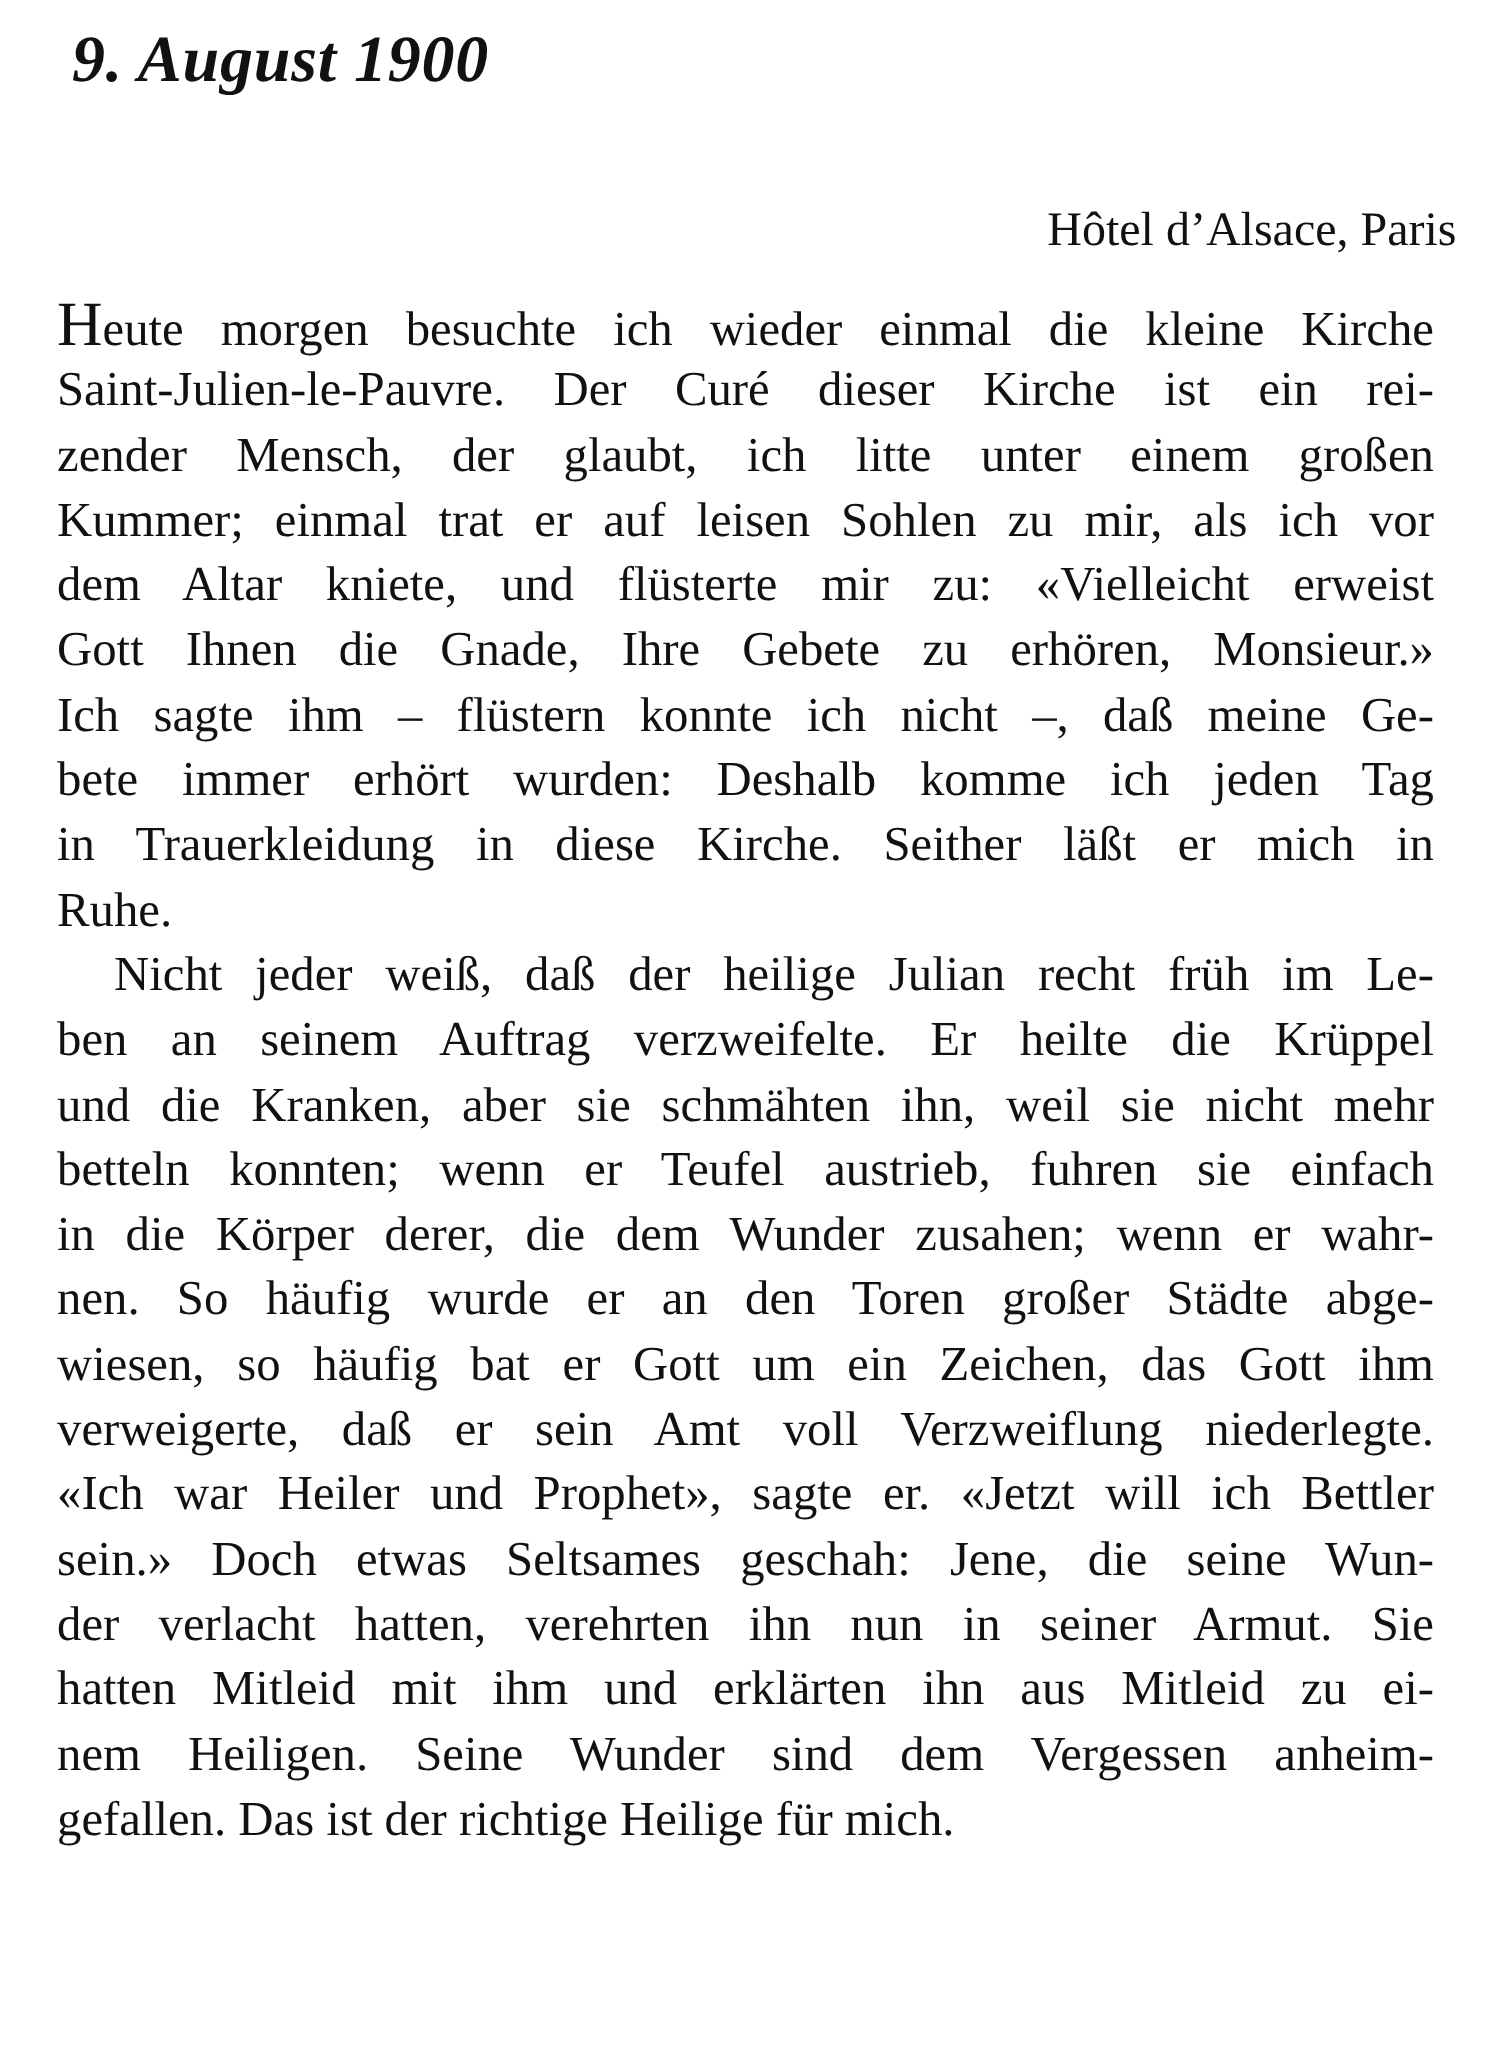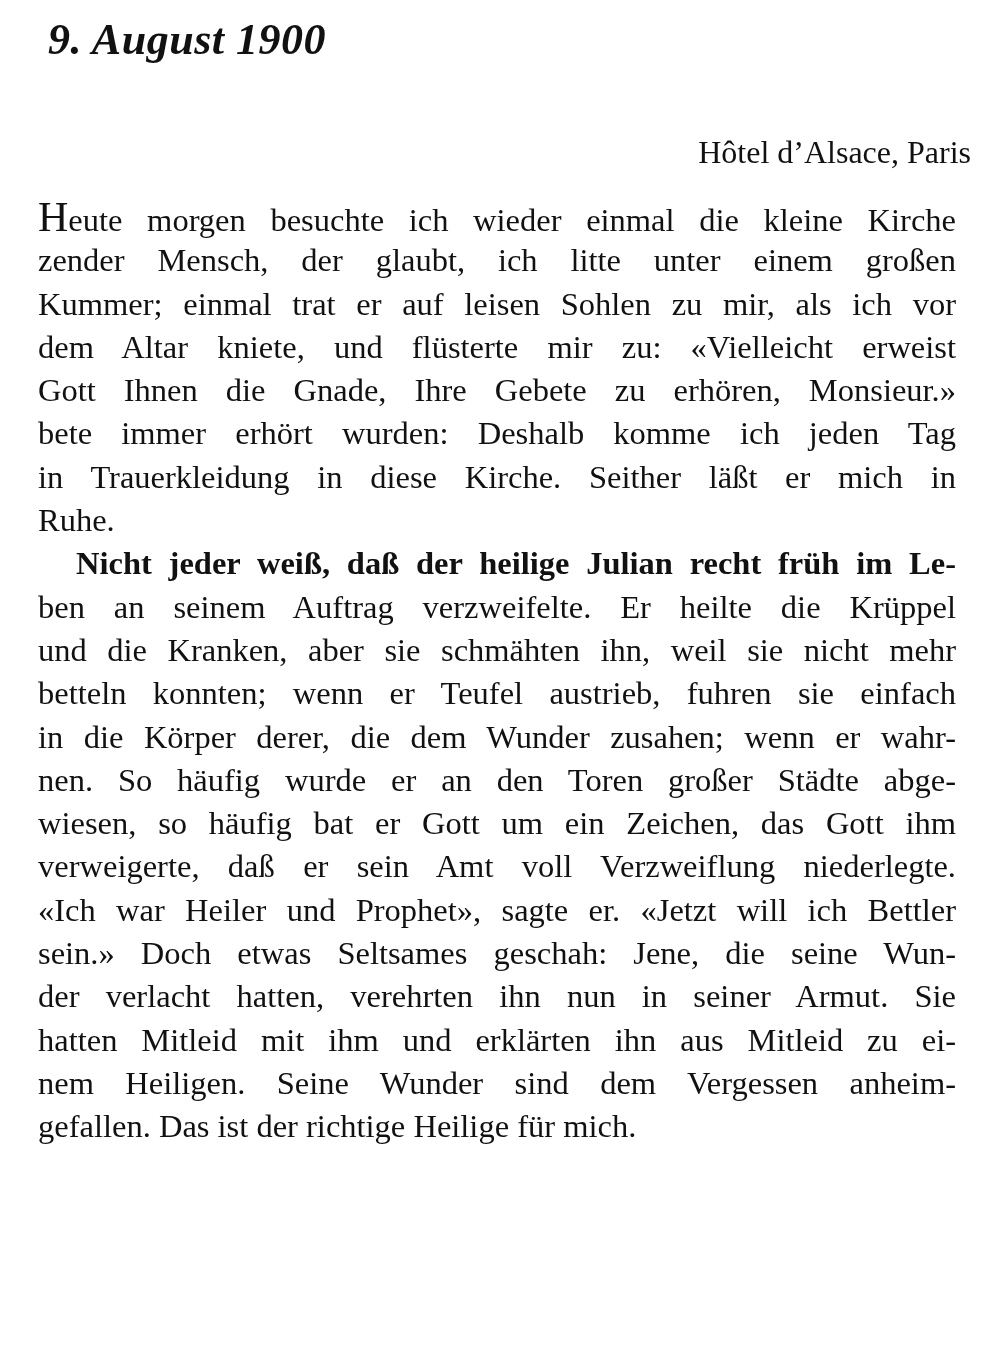--- a/index.html
+++ b/index.html
@@ -2,37 +2,39 @@
 <html><head>
   <meta charset="utf-8">
   <style>
     html, body { margin: 0; padding: 0; background: #ffffff; }
     body { width: 1000px; height: 1366px; position: relative; overflow: hidden; color: #111; font-family: "Liberation Serif", "DejaVu Serif", serif; }
     .title { position: absolute; left: 48px; top: 14px; font-style: italic; font-weight: bold; font-size: 44px; letter-spacing: 0.5px; }
     .location { position: absolute; right: 29px; top: 134px; font-size: 32px; }
     .body { position: absolute; left: 38px; top: 196px; width: 918px; }
     .line { height: 43.3px; line-height: 43.3px; font-size: 32.5px; white-space: nowrap; text-align: justify; text-align-last: justify; }
     .line.last { text-align-last: left; }
-    .line.indent { padding-left: 38px; font-weight: bold; }
+    .line.indent { padding-left: 38px; }
     .dropcap { font-size: 42px; }
   </style>
 </head>
 <body>
 
 <div>
   <div class="title">9. August 1900</div>
   <div class="location">Hôtel d’Alsace, Paris</div>
 
   <div class="body">
     <div>
       <div class="line"><span class="dropcap">H</span><span>eute morgen besuchte ich wieder einmal die kleine Kirche</span></div>
+      <div class="line">Saint-Julien-le-Pauvre. Der Curé dieser Kirche ist ein rei-</div>
       <div class="line">zender Mensch, der glaubt, ich litte unter einem großen</div>
       <div class="line">Kummer; einmal trat er auf leisen Sohlen zu mir, als ich vor</div>
       <div class="line">dem Altar kniete, und flüsterte mir zu: «Vielleicht erweist</div>
       <div class="line">Gott Ihnen die Gnade, Ihre Gebete zu erhören, Monsieur.»</div>
+      <div class="line">Ich sagte ihm – flüstern konnte ich nicht –, daß meine Ge-</div>
       <div class="line">bete immer erhört wurden: Deshalb komme ich jeden Tag</div>
       <div class="line">in Trauerkleidung in diese Kirche. Seither läßt er mich in</div>
       <div class="line last">Ruhe.</div>
     </div>
     <div>
       <div class="line indent">Nicht jeder weiß, daß der heilige Julian recht früh im Le-</div>
       <div class="line">ben an seinem Auftrag verzweifelte. Er heilte die Krüppel</div>
       <div class="line">und die Kranken, aber sie schmähten ihn, weil sie nicht mehr</div>
       <div class="line">betteln konnten; wenn er Teufel austrieb, fuhren sie einfach</div>
       <div class="line">in die Körper derer, die dem Wunder zusahen; wenn er wahr-</div>

